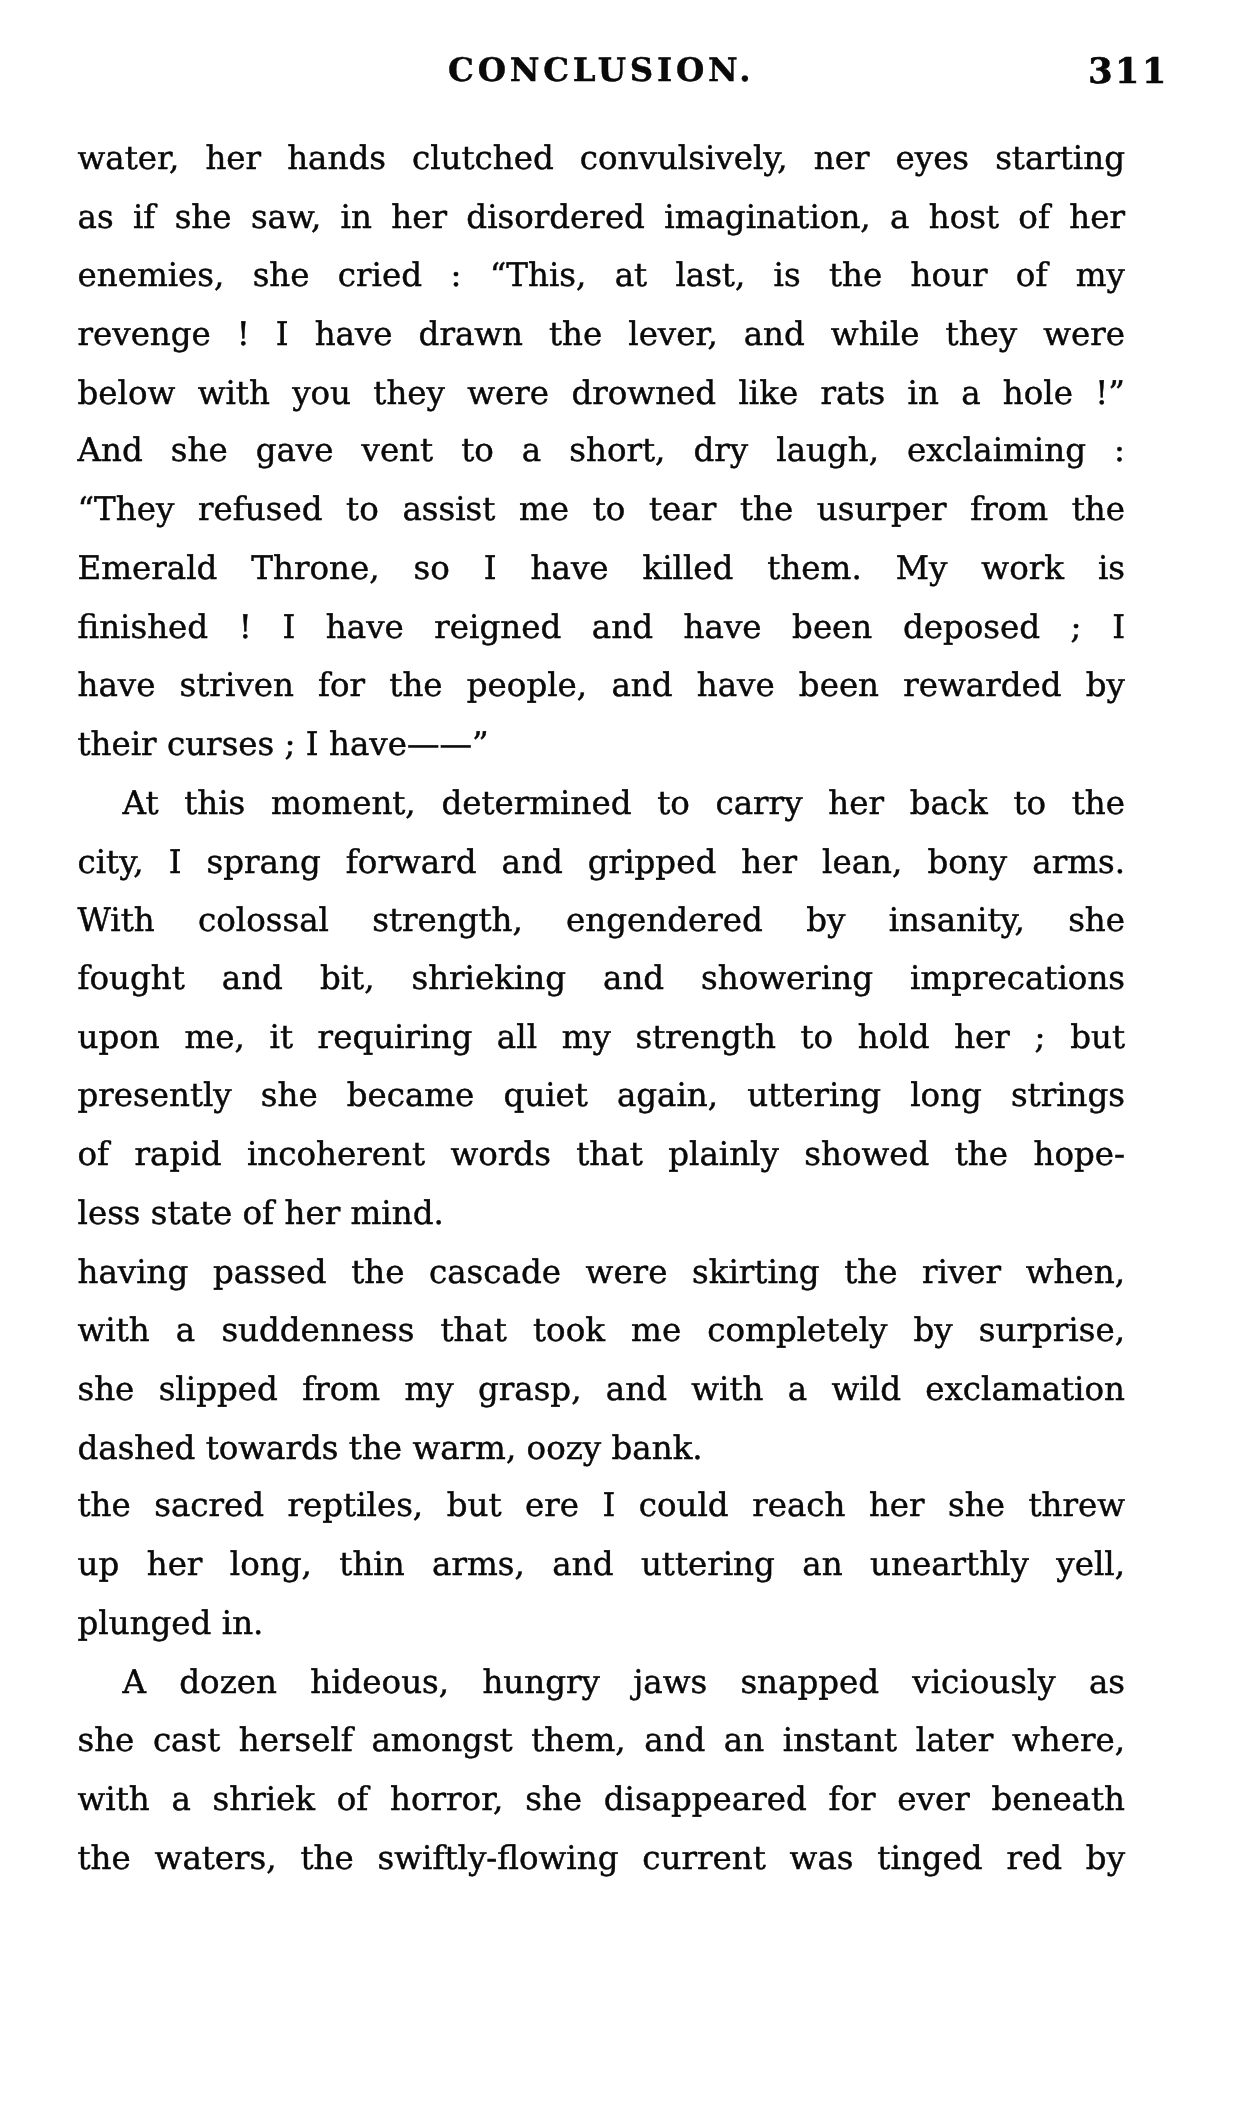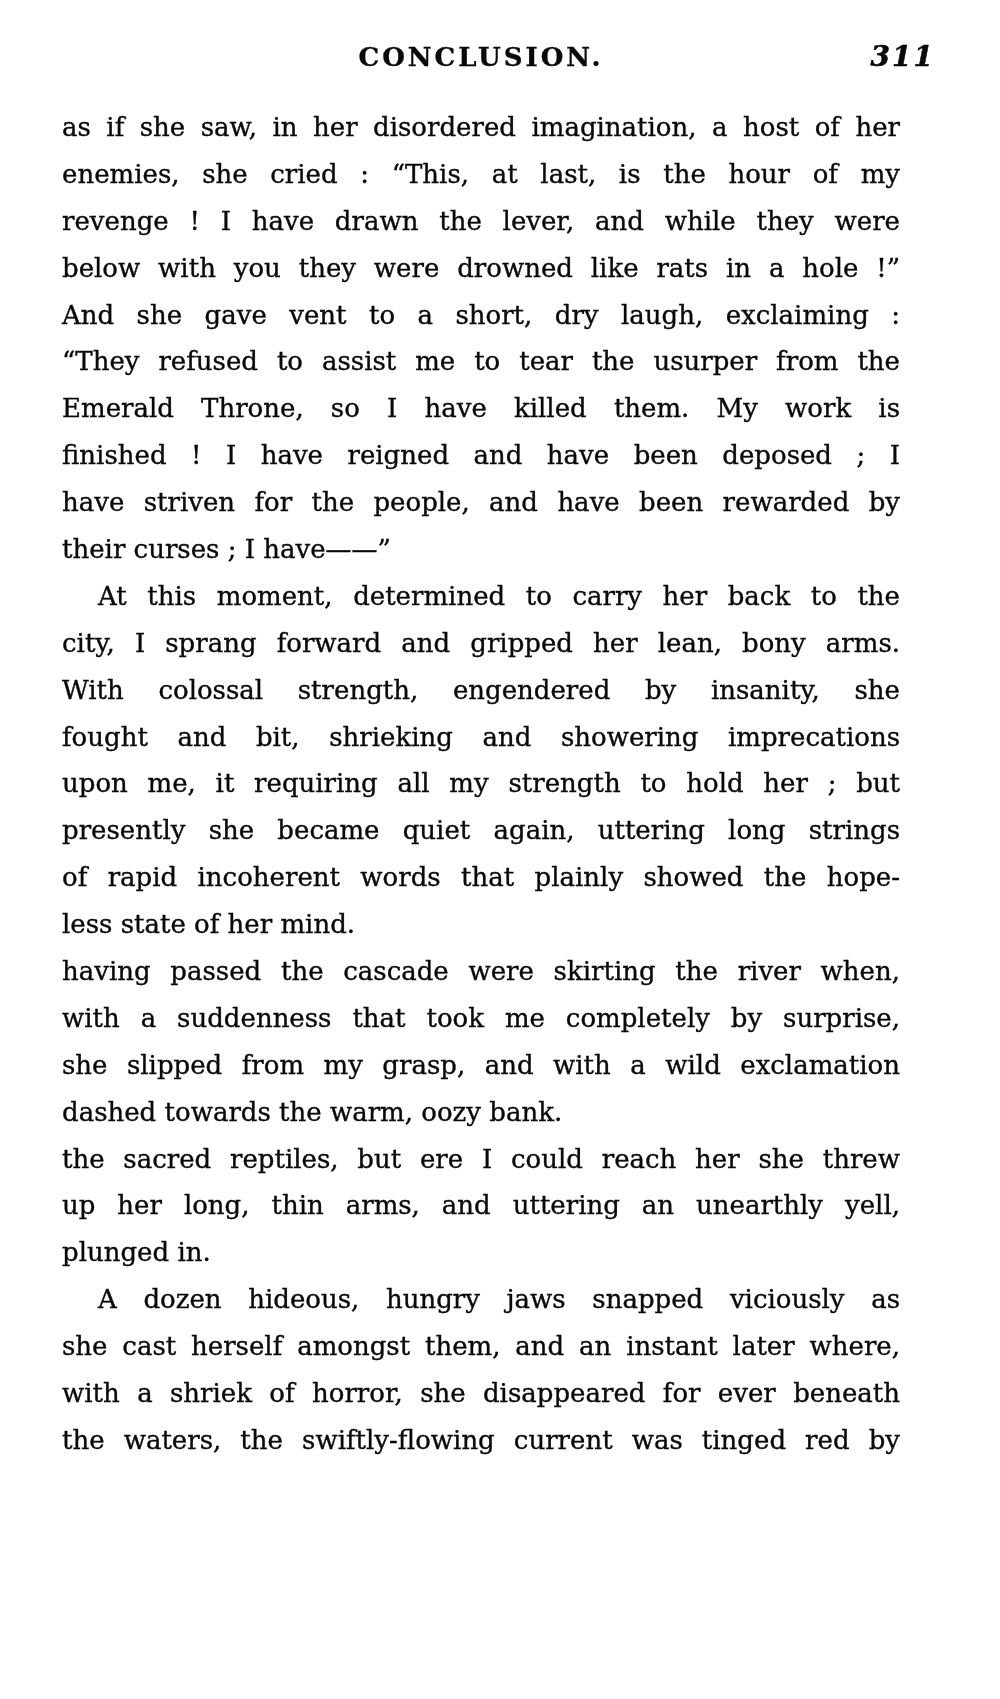--- a/index.html
+++ b/index.html
@@ -27,21 +27,20 @@
     letter-spacing: 3px;
     -webkit-text-stroke: 0.3px #000;
   }
   .page-number {
     position: absolute;
     top: -2px;
     right: -35px;
     font-size: 28px;
     font-weight: bold;
     letter-spacing: 2px;
-    font-style: italic;
     -webkit-text-stroke: 0.5px #000;
   }
   .page-body {
     position: absolute;
     top: 104px;
     left: 62px;
     width: 838px;
     font-size: 26px;
     line-height: 46.9px;
     -webkit-text-stroke: 0.35px #000;
@@ -65,20 +64,21 @@
 <body>
 
 <div class="page">
 
   <div class="running-header">
     <span class="running-title">CONCLUSION.</span>
     <span class="page-number">311</span>
   </div>
 
   <div class="page-body">
+    <div class="text-line">water, her hands clutched convulsively, ner eyes starting</div>
     <div class="text-line">as if she saw, in her disordered imagination, a host of her</div>
     <div class="text-line">enemies, she cried : “This, at last, is the hour of my</div>
     <div class="text-line">revenge ! I have drawn the lever, and while they were</div>
     <div class="text-line">below with you they were drowned like rats in a hole !”</div>
     <div class="text-line">And she gave vent to a short, dry laugh, exclaiming :</div>
     <div class="text-line">“They refused to assist me to tear the usurper from the</div>
     <div class="text-line">Emerald Throne, so I have killed them. My work is</div>
     <div class="text-line">finished ! I have reigned and have been deposed ; I</div>
     <div class="text-line">have striven for the people, and have been rewarded by</div>
     <div class="text-line end">their curses ; I have——”</div>

